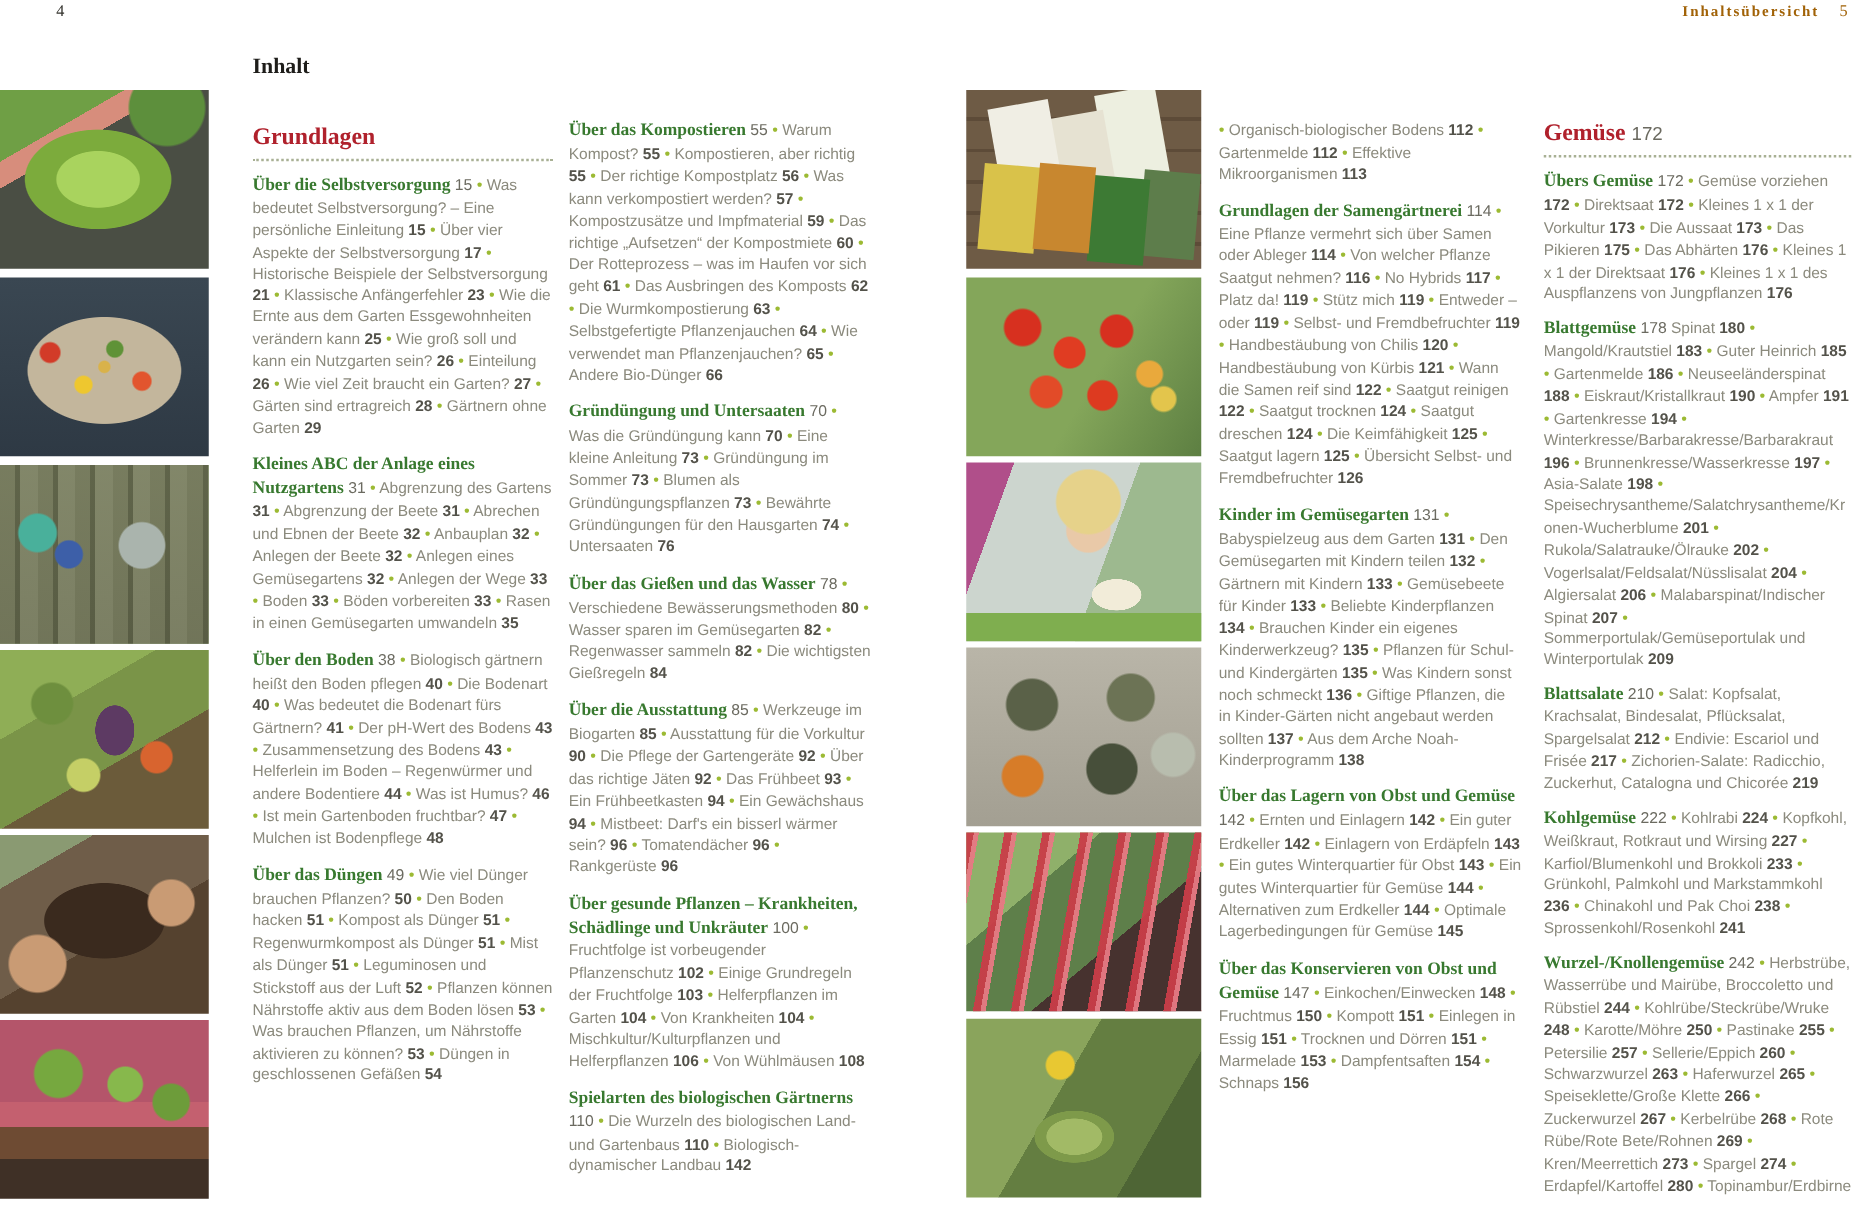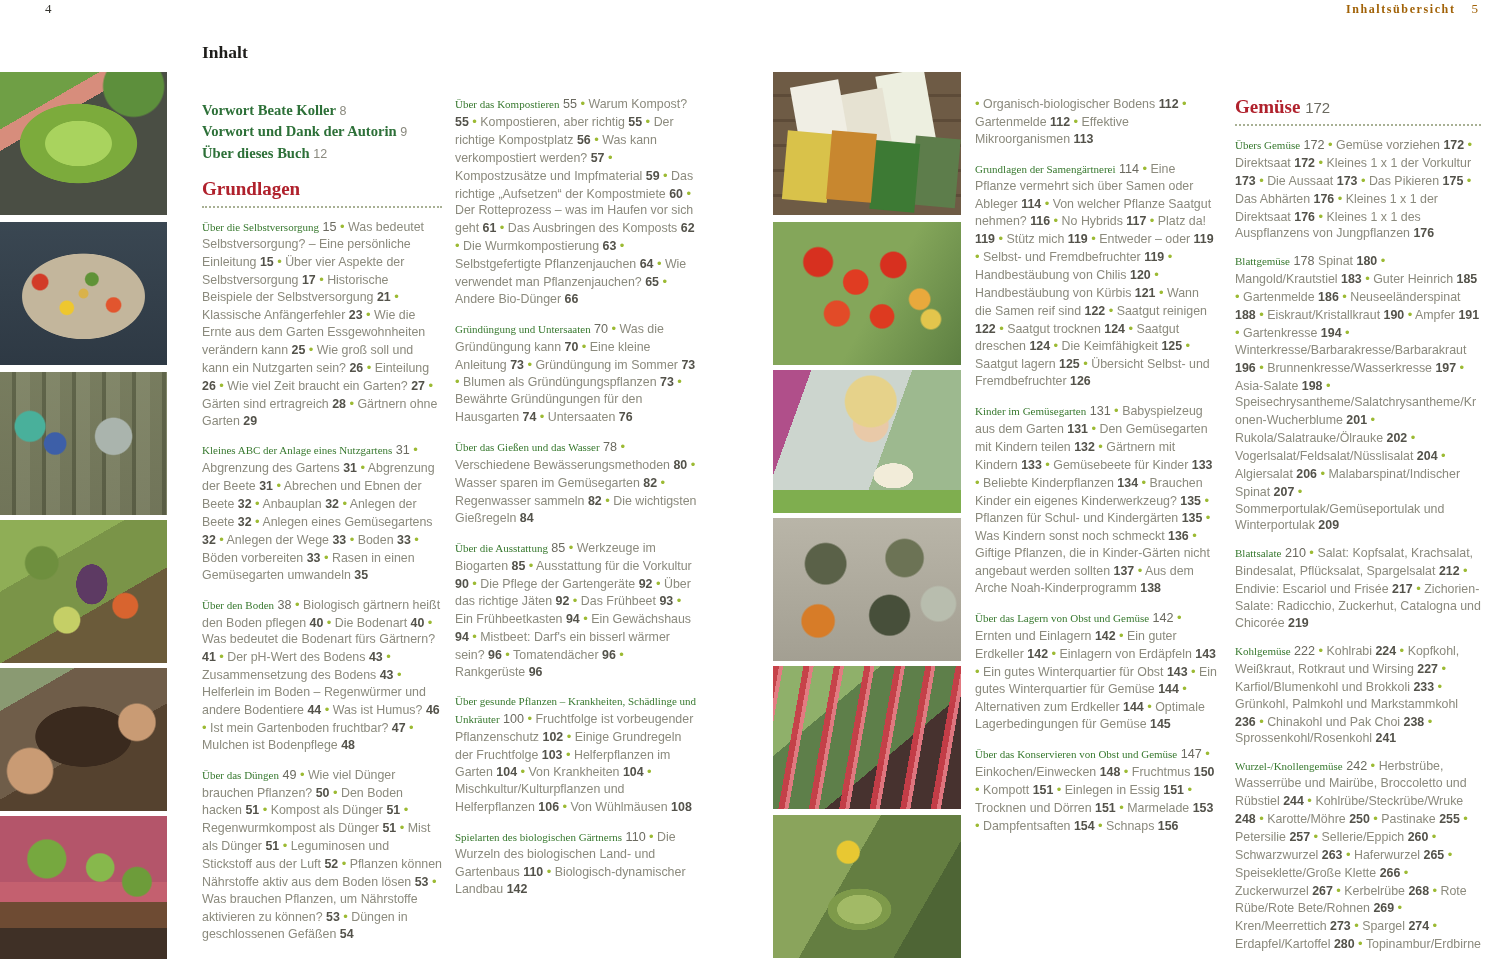--- a/index.html
+++ b/index.html
@@ -100,22 +100,22 @@
     line-height:1.46;color:#2d7038;}
   .front-pg{font-weight:400;font-family:"Liberation Sans",sans-serif;font-size:12.5px;color:#8a897e;}
   .front-wrap{margin-bottom:15px;}
   .part-head{font-family:"Liberation Serif",serif;font-weight:700;color:#b0212c;
     font-size:19px;line-height:1.1;padding-bottom:6px;margin:2px 0 10px 0;
     border-bottom:2px dotted #a8b094;}
   .part-pg{font-family:"Liberation Sans",sans-serif;font-weight:400;color:#6b6a60;font-size:15px;}
   .section{margin:0 0 12px 0;font-size:12.4px;line-height:1.36;color:#8b8a7d;
     overflow-wrap:break-word;hyphens:auto;}
   #col4 .section{margin-bottom:10px;}
-  .sec-title{font-family:"Liberation Serif",serif;font-weight:400;color:#38792f;
-    font-size:11px;}
+  .sec-title{font-family:"Liberation Serif",serif;font-weight:700;color:#38792f;
+    font-size:14px;}
   .pg{color:#53524a;font-weight:700;}
   .sec-pg{font-weight:400;font-size:12.6px;color:#6b6a60;}
   .bullet{color:#9cba33;font-size:13px;}
 </style>
 </head>
 <body>
 
 <div class="folio-left">4</div>
 <div class="runhead">
   <span class="rh-label">Inhaltsübersicht</span><span class="rh-folio">5</span>
@@ -130,25 +130,20 @@
 
 <div class="photo strip-mid p-packets" style="top:72px"></div>
 <div class="photo strip-mid p-tomatoes" style="top:222px"></div>
 <div class="photo strip-mid p-child" style="top:370px"></div>
 <div class="photo strip-mid p-bowls" style="top:518px"></div>
 <div class="photo strip-mid p-chard" style="top:666px"></div>
 <div class="photo strip-mid p-pumpkin" style="top:815px"></div>
 
 <div class="col" id="col1">
   <div class="inhalt-title">Inhalt</div>
-  <div class="front-wrap">
-      <div class="front-line"><span>Vorwort Beate Koller</span> <span class="front-pg">8</span></div>
-      <div class="front-line"><span>Vorwort und Dank der Autorin</span> <span class="front-pg">9</span></div>
-      <div class="front-line"><span>Über dieses Buch</span> <span class="front-pg">12</span></div>
-    </div>
   <div>
       <div class="part-head"><span>Grundlagen</span></div>
       <p class="section"><span class="sec-title">Über die Selbstversorgung</span> <span class="pg sec-pg">15</span> <span class="bullet">•</span> <span class="item">Was bedeutet Selbstversorgung? – Eine persönliche Einleitung</span> <span class="pg">15</span> <span class="bullet">•</span> <span class="item">Über vier Aspekte der Selbstversorgung</span> <span class="pg">17</span> <span class="bullet">•</span> <span class="item">Historische Beispiele der Selbstversorgung</span> <span class="pg">21</span> <span class="bullet">•</span> <span class="item">Klassische Anfängerfehler</span> <span class="pg">23</span> <span class="bullet">•</span> <span class="item">Wie die Ernte aus dem Garten Essgewohnheiten verändern kann</span> <span class="pg">25</span> <span class="bullet">•</span> <span class="item">Wie groß soll und kann ein Nutzgarten sein?</span> <span class="pg">26</span> <span class="bullet">•</span> <span class="item">Einteilung</span> <span class="pg">26</span> <span class="bullet">•</span> <span class="item">Wie viel Zeit braucht ein Garten?</span> <span class="pg">27</span> <span class="bullet">•</span> <span class="item">Gärten sind ertragreich</span> <span class="pg">28</span> <span class="bullet">•</span> <span class="item">Gärtnern ohne Garten</span> <span class="pg">29</span></p>
       <p class="section"><span class="sec-title">Kleines ABC der Anlage eines Nutzgartens</span> <span class="pg sec-pg">31</span> <span class="bullet">•</span> <span class="item">Abgrenzung des Gartens</span> <span class="pg">31</span> <span class="bullet">•</span> <span class="item">Abgrenzung der Beete</span> <span class="pg">31</span> <span class="bullet">•</span> <span class="item">Abrechen und Ebnen der Beete</span> <span class="pg">32</span> <span class="bullet">•</span> <span class="item">Anbauplan</span> <span class="pg">32</span> <span class="bullet">•</span> <span class="item">Anlegen der Beete</span> <span class="pg">32</span> <span class="bullet">•</span> <span class="item">Anlegen eines Gemüsegartens</span> <span class="pg">32</span> <span class="bullet">•</span> <span class="item">Anlegen der Wege</span> <span class="pg">33</span> <span class="bullet">•</span> <span class="item">Boden</span> <span class="pg">33</span> <span class="bullet">•</span> <span class="item">Böden vorbereiten</span> <span class="pg">33</span> <span class="bullet">•</span> <span class="item">Rasen in einen Gemüsegarten umwandeln</span> <span class="pg">35</span></p>
       <p class="section"><span class="sec-title">Über den Boden</span> <span class="pg sec-pg">38</span> <span class="bullet">•</span> <span class="item">Biologisch gärtnern heißt den Boden pflegen</span> <span class="pg">40</span> <span class="bullet">•</span> <span class="item">Die Bodenart</span> <span class="pg">40</span> <span class="bullet">•</span> <span class="item">Was bedeutet die Bodenart fürs Gärtnern?</span> <span class="pg">41</span> <span class="bullet">•</span> <span class="item">Der pH-Wert des Bodens</span> <span class="pg">43</span> <span class="bullet">•</span> <span class="item">Zusammensetzung des Bodens</span> <span class="pg">43</span> <span class="bullet">•</span> <span class="item">Helferlein im Boden – Regenwürmer und andere Bodentiere</span> <span class="pg">44</span> <span class="bullet">•</span> <span class="item">Was ist Humus?</span> <span class="pg">46</span> <span class="bullet">•</span> <span class="item">Ist mein Gartenboden fruchtbar?</span> <span class="pg">47</span> <span class="bullet">•</span> <span class="item">Mulchen ist Bodenpflege</span> <span class="pg">48</span></p>
       <p class="section"><span class="sec-title">Über das Düngen</span> <span class="pg sec-pg">49</span> <span class="bullet">•</span> <span class="item">Wie viel Dünger brauchen Pflanzen?</span> <span class="pg">50</span> <span class="bullet">•</span> <span class="item">Den Boden hacken</span> <span class="pg">51</span> <span class="bullet">•</span> <span class="item">Kompost als Dünger</span> <span class="pg">51</span> <span class="bullet">•</span> <span class="item">Regenwurmkompost als Dünger</span> <span class="pg">51</span> <span class="bullet">•</span> <span class="item">Mist als Dünger</span> <span class="pg">51</span> <span class="bullet">•</span> <span class="item">Leguminosen und Stickstoff aus der Luft</span> <span class="pg">52</span> <span class="bullet">•</span> <span class="item">Pflanzen können Nährstoffe aktiv aus dem Boden lösen</span> <span class="pg">53</span> <span class="bullet">•</span> <span class="item">Was brauchen Pflanzen, um Nährstoffe aktivieren zu können?</span> <span class="pg">53</span> <span class="bullet">•</span> <span class="item">Düngen in geschlossenen Gefäßen</span> <span class="pg">54</span></p>
     </div>
 </div>
 <div class="col" id="col2">
     <div>

